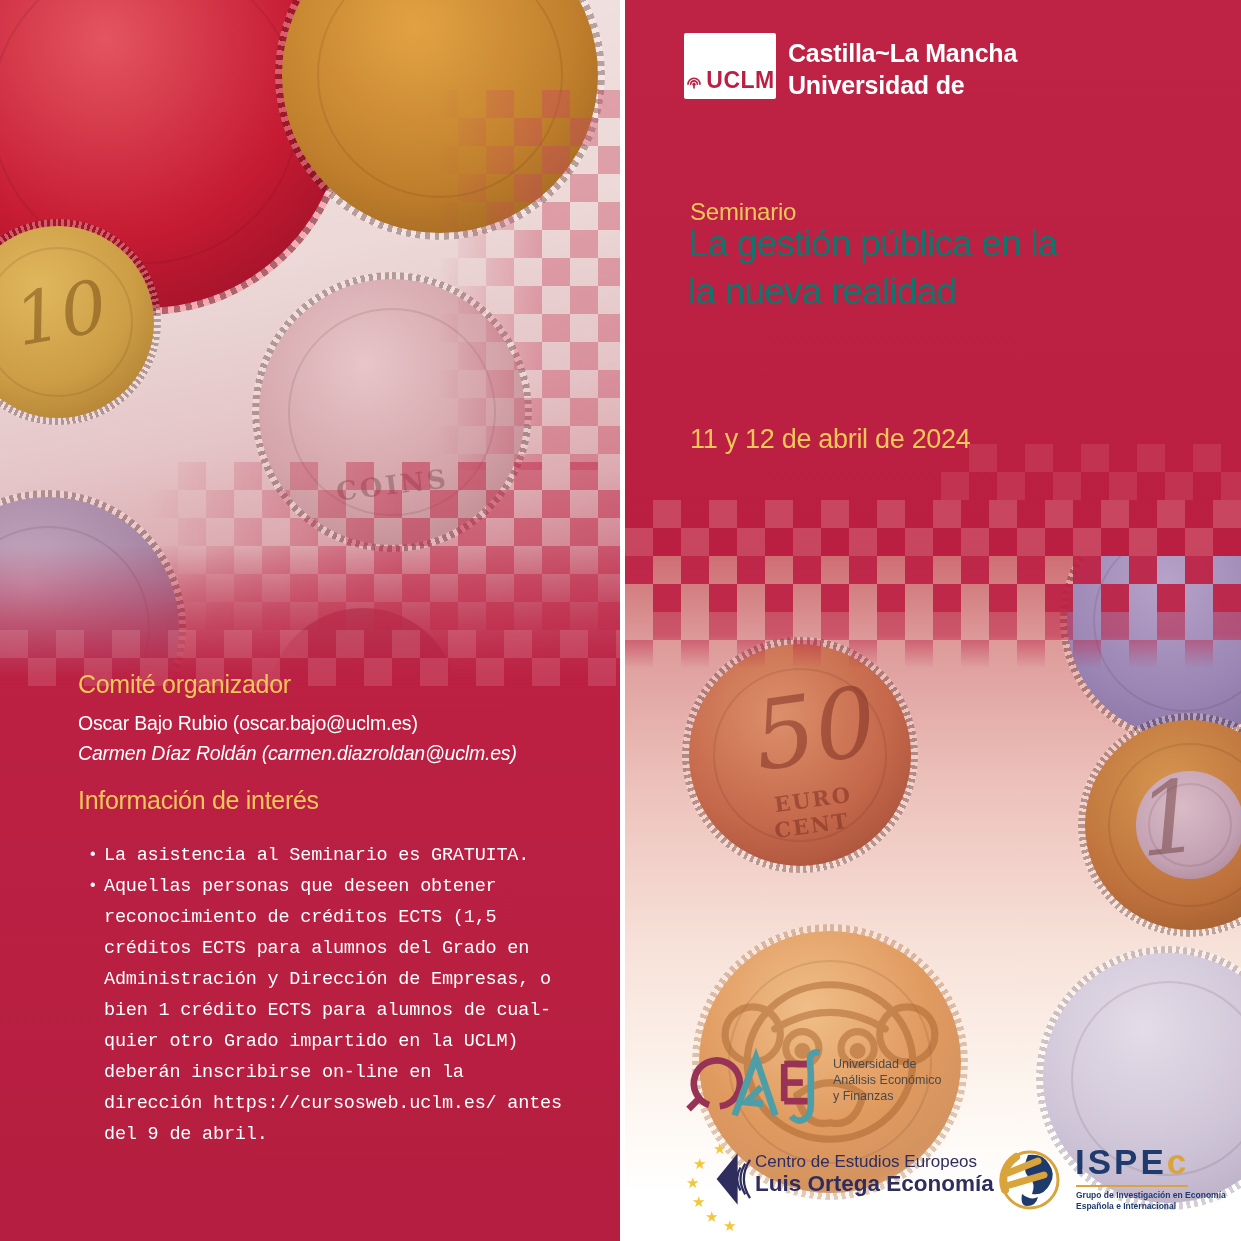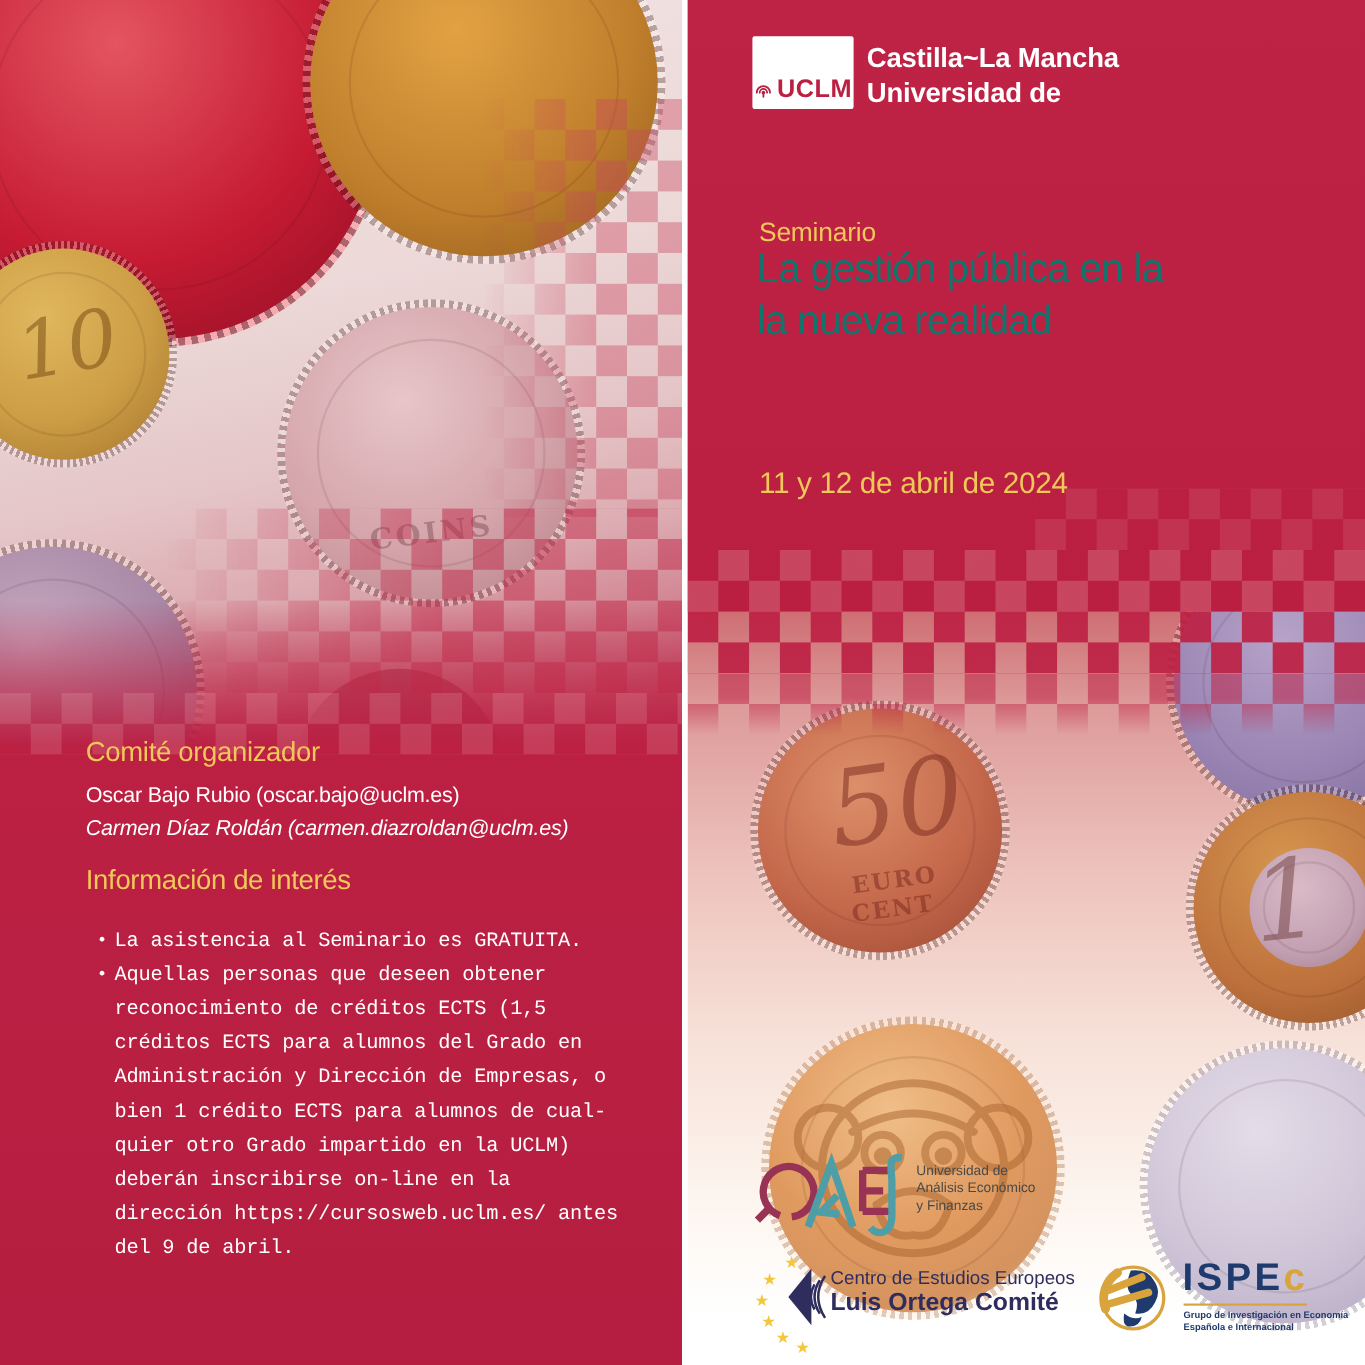--- a/index.html
+++ b/index.html
@@ -218,21 +218,21 @@
     <span class="cee-star" style="left:98px;top:1218px;">★</span>
     <svg width="42" height="56" viewBox="0 0 44 58" style="position:absolute;left:84px;top:1151px;">
       <polygon points="30,2 8,29 30,56" fill="#2F2D5E"></polygon>
       <g fill="none" stroke="#2F2D5E" stroke-width="2.4">
         <path d="M33 17 q-7 12 0 24"></path>
         <path d="M38 13 q-10 16 0 32"></path>
         <path d="M43 9 q-13 20 0 40"></path>
       </g>
     </svg>
     <div class="cee-text1">Centro de Estudios Europeos</div>
-    <div class="cee-text2">Luis Ortega Comité</div>
+    <div class="cee-text2">Luis Ortega Economía</div>
 
     <svg width="64" height="64" viewBox="0 0 64 64" style="position:absolute;left:373px;top:1148px;">
       <circle cx="32" cy="32" r="28" fill="#ffffff" stroke="#D9A43B" stroke-width="3"></circle>
       <path d="M30 7 q15 -2 21 9 q7 10 1 20 q-6 12 -18 10 q4 -10 -2 -16 q-9 -6 -2 -23" fill="#1F3B6D"></path>
       <path d="M24 46 q9 7 16 3 q-2 9 -11 9 q-7 0 -5 -12" fill="#1F3B6D"></path>
       <g stroke="#D9A43B" stroke-linecap="round" fill="none">
         <path d="M7 42 A28 28 0 0 1 18 9" stroke-width="8"></path>
         <path d="M10 25 L40 13" stroke-width="7"></path>
         <path d="M8 38 L46 27" stroke-width="7"></path>
       </g>

